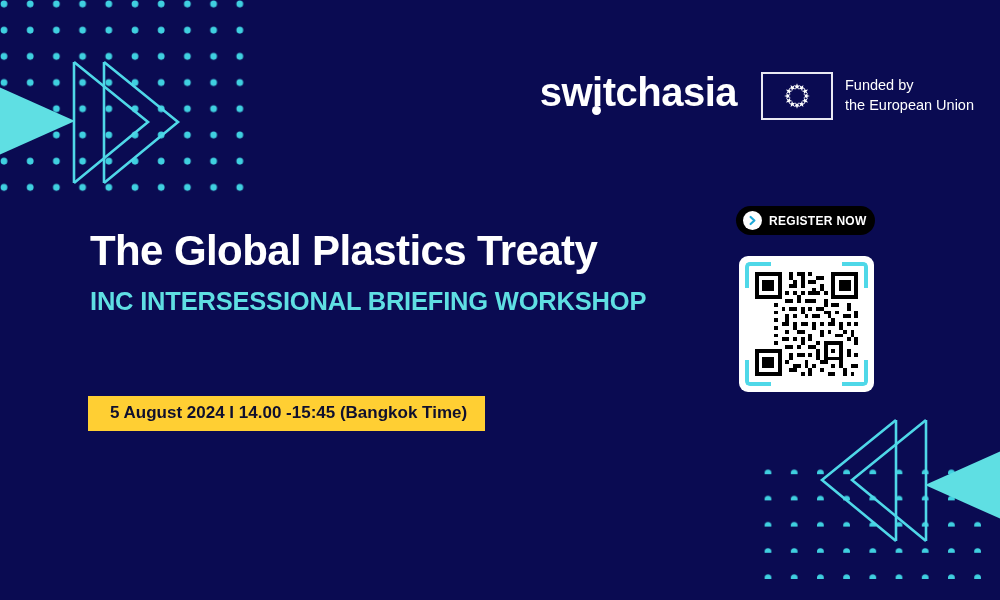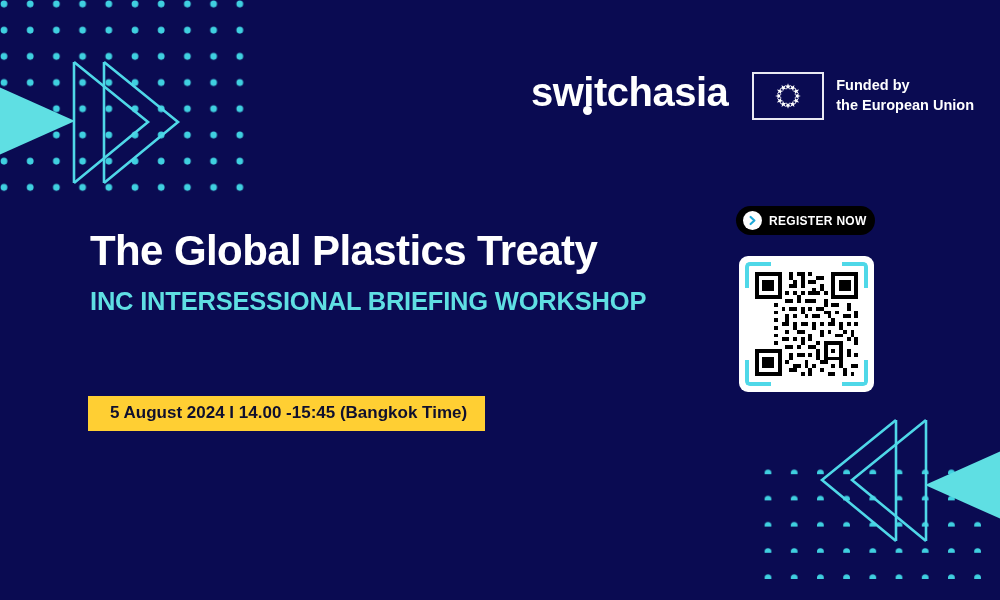--- a/index.html
+++ b/index.html
@@ -87,21 +87,21 @@
     width: 72px;
     height: 48px;
     border: 2px solid #e9e9f2;
     box-sizing: border-box;
     position: relative;
     background: #0a0b52;
   }
   .eu-text {
     color: #ffffff;
     font-size: 14.5px;
-    font-weight: bold;
+    font-weight: normal;
     line-height: 1.35;
     white-space: nowrap;
   }
 
   
   .title {
     position: absolute;
     left: 90px;
     top: 208px;
     color: #ffffff;

